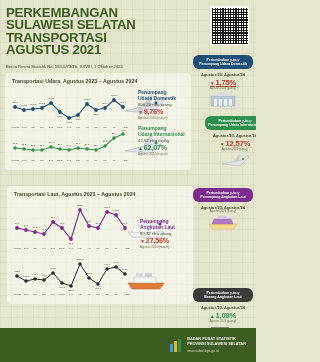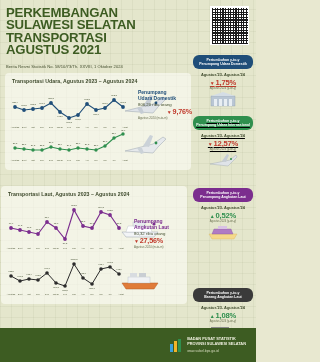--- a/index.html
+++ b/index.html
@@ -28,21 +28,21 @@
   .qr-inner { width: 100%; height: 100%;
     background-image:
       repeating-linear-gradient(0deg,#1b1b1b 0 1.3px,transparent 1.3px 2.6px),
       repeating-linear-gradient(90deg,#1b1b1b 0 1.3px,transparent 1.3px 2.6px);
     background-color:#fff; }
 
   
   .card { position: absolute; background: rgba(252,252,245,.62);
           border-radius: 4px; }
   .sec-air { left: 5px; top: 73px; width: 186px; height: 97px; }
-  .sec-sea { left: 1px; top: 186px; width: 186px; height: 118px; }
+  .sec-sea { left: 7px; top: 186px; width: 186px; height: 118px; }
 
   .sec-title { font-size: 5.2px; font-weight: bold; color: #3a4628;
                padding: 5px 0 0 7px; letter-spacing: .05px; }
 
   
   .chart { position: relative; }
   .chart svg { display: block; }
 
   
   .callout { position: absolute; text-align: left; }
@@ -155,21 +155,21 @@
       <path d="M14 17 L18 23 L21 22 L19 17 Z" fill="#c5ccd4"></path>
       <circle cx="33" cy="12" r="1.4" fill="#1f4e79"></circle>
     </svg>
 
     <div class="callout" style="left:133px;top:16px;width:54px;">
       <div class="co-name" style="color:#1f4e79;">
         <span>Penumpang</span><br>
         <span>Udara Domestik</span>
       </div>
       <div class="co-val">806,20 ribu orang</div>
-      <div class="co-pct down" style="color:#c0392b;text-align:right;">9,76%</div>
+      <div class="co-pct down" style="color:#c0392b;">9,76%</div>
       <div class="co-sub">Agustus 2024 (m-to-m)</div>
     </div>
 
     <div class="chart" style="position:absolute;left:4px;top:55px;">
       <svg width="132" height="30" viewBox="0 0 132 30">
         <polyline points="6,20 15,21 24,22 33,22 42,19 51,21 60,22 69,20 78,21 87,22 96,18 105,10 114,6" fill="none" stroke="#2f8f4e" stroke-width="1.1"></polyline>
         <g fill="#2f8f4e">
           <circle cx="6" cy="20" r="1.7"></circle>
             <circle cx="15" cy="21" r="1.7"></circle>
             <circle cx="24" cy="22" r="1.7"></circle>
@@ -219,20 +219,29 @@
       </svg>
     </div>
 
     <svg class="art" style="left:118px;top:58px;" width="44" height="26" viewBox="0 0 44 26">
       <path d="M2 20 L30 13 L40 6 L43 8 L35 16 L30 22 Z" fill="#e6e9ec" stroke="#9aa4ae" stroke-width=".5"></path>
       <path d="M20 15 L27 4 L30 5 L26 16 Z" fill="#cbd2d8"></path>
       <path d="M14 17 L18 23 L21 22 L19 17 Z" fill="#cbd2d8"></path>
       <circle cx="33" cy="12" r="1.4" fill="#2f8f4e"></circle>
     </svg>
 
+    <div class="callout" style="left:133px;top:52px;width:54px;">
+      <div class="co-name" style="color:#2f8f4e;">
+        <span>Penumpang</span><br>
+        <span>Udara Internasional</span>
+      </div>
+      <div class="co-val">42,92 ribu orang</div>
+      <div class="co-pct up" style="color:#2f8f4e;">62,07%</div>
+      <div class="co-sub">Agustus 2024 (m-to-m)</div>
+    </div>
   </div>
 
   <div class="card sec-sea">
     <div class="sec-title">Transportasi Laut, Agustus 2023 – Agustus 2024</div>
 
     <div class="chart" style="position:absolute;left:4px;top:16px;">
       <svg width="132" height="44" viewBox="0 0 132 44">
         <polyline points="6,26 15,28 24,30 33,32 42,20 51,26 60,37 69,8 78,24 87,26 96,10 105,13 114,26" fill="none" stroke="#7b2d8e" stroke-width="1.1"></polyline>
         <g fill="#7b2d8e">
           <circle cx="6" cy="26" r="1.9"></circle>
@@ -374,42 +383,41 @@
     <svg style="display:block;margin:1px auto 0;" width="30" height="16" viewBox="0 0 30 16">
       <rect x="3" y="5" width="24" height="10" fill="#b9c6d4" stroke="#8fa0b0" stroke-width=".4"></rect>
       <path d="M3 5 L15 1 L27 5 Z" fill="#d4dde5"></path>
       <rect x="6" y="8" width="3" height="7" fill="#e8eef3"></rect>
       <rect x="11" y="8" width="3" height="7" fill="#e8eef3"></rect>
       <rect x="16" y="8" width="3" height="7" fill="#e8eef3"></rect>
       <rect x="21" y="8" width="3" height="7" fill="#e8eef3"></rect>
     </svg>
   </div>
 
-  <div class="badge" style="left:193px;top:116px;text-decoration:underline;">
+  <div class="badge" style="left:205px;top:116px;">
     <div class="badge-pill" style="background:#2f8f4e;">
       <span>Pertumbuhan y-to-y</span><br>
       <span>Penumpang Udara Internasional</span>
     </div>
     <div class="badge-period">Agustus'23- Agustus'24</div>
     <div class="badge-pct down" style="color:#c0392b;">12,57%</div>
     <div class="badge-sub">Agustus 2024 (y-on-y)</div>
     <svg style="display:block;margin:1px auto 0;" width="30" height="16" viewBox="0 0 30 16">
       <path d="M2 12 L22 8 L28 3 L29 5 L24 10 L20 14 Z" fill="#dfe3e8" stroke="#9aa4ae" stroke-width=".4"></path>
       <path d="M14 9 L19 2 L21 3 L18 10 Z" fill="#c5ccd4"></path>
       <circle cx="23" cy="7" r="1" fill="#2f8f4e"></circle>
     </svg>
   </div>
 
   <div class="badge" style="left:193px;top:188px;">
     <div class="badge-pill" style="background:#7b2d8e;">
       <span>Pertumbuhan y-to-y</span><br>
       <span>Penumpang Angkutan Laut</span>
     </div>
     <div class="badge-period">Agustus'23- Agustus'24</div>
-    <div class="badge-pct up" style="color:#2f8f4e;">0,52%</div>
     <div class="badge-sub">Agustus 2024 (y-on-y)</div>
     <svg style="display:block;margin:1px auto 0;" width="32" height="16" viewBox="0 0 32 16">
       <path d="M2 10 L30 10 L27 15 L5 15 Z" fill="#f5d98a" stroke="#d4b563" stroke-width=".4"></path>
       <path d="M7 5 L24 5 L26 10 L5 10 Z" fill="#b07bc4" stroke="#8a5aa0" stroke-width=".4"></path>
       <rect x="11" y="2" width="9" height="3" fill="#d9c2e4"></rect>
     </svg>
   </div>
 
   <div class="badge" style="left:193px;top:248px;margin-top:40px;">
     <div class="badge-pill" style="background:#3a3a3a;">

